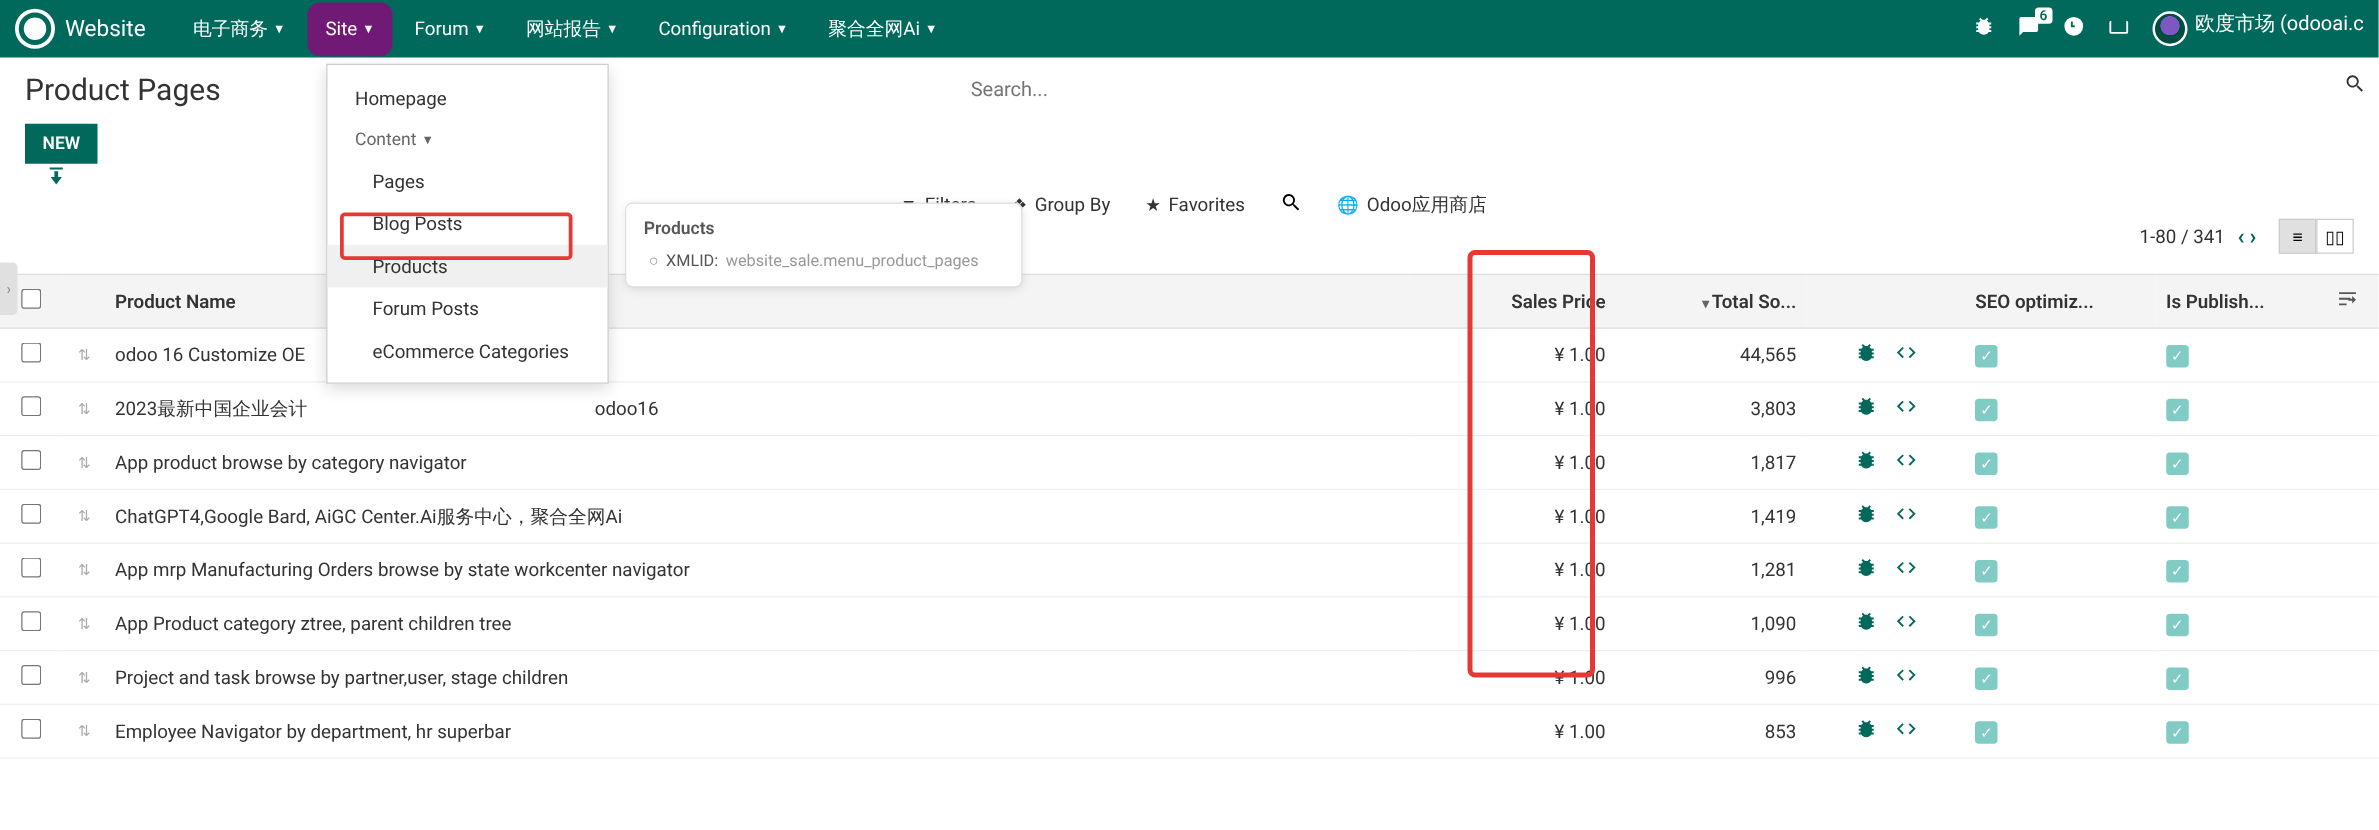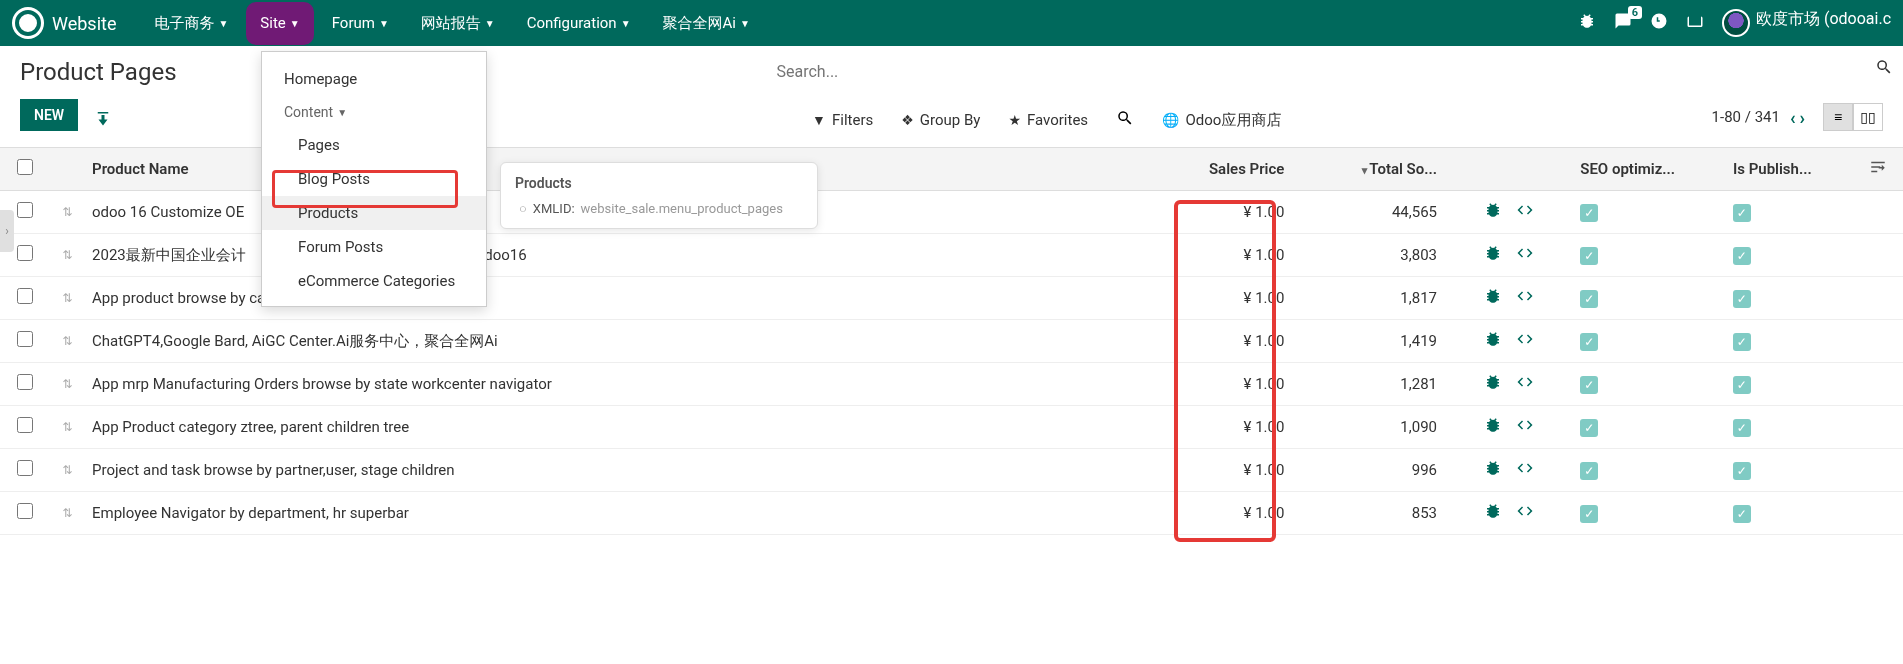--- a/index.html
+++ b/index.html
@@ -35,21 +35,21 @@
 .tooltip-title { font-weight: 600; color: #555; font-size: 14px; margin-bottom: 10px; }
 .tooltip-row { font-size: 13px; color: #666; display: flex; align-items: center; gap: 6px; }
 .tooltip-row .bullet { color: #999; margin-left: 4px; }
 .tooltip-row .key { color: #555; }
 .tooltip-row .val { color: #999; }
 
 
 .control-panel { padding: 10px 20px; }
 .cp-top { display: flex; align-items: center; }
 .breadcrumb { font-size: 24px; color: #333; font-weight: 400; }
-.cp-bottom { display: flex; align-items: flex-end; margin-top: 12px; }
+.cp-bottom { display: flex; align-items: flex-start; margin-top: 12px; flex-direction: column; }
 .btn-new { background: #00695c; color: #fff; border: none; padding: 8px 14px; font-size: 14px; font-weight: 600; cursor: pointer; }
 .btn-download { margin-left: 16px; color: #00695c; font-size: 16px; cursor: pointer; }
 
 .search-box { margin-left: auto; flex: 1; max-width: 750px; }
 .search-input { width: 100%; border: none; font-size: 16px; padding: 6px 0; outline: none; color: #666; }
 
 .cp-right-top { position: absolute; right: 10px; top: 58px; display:flex; align-items:center; }
 .search-icon { font-size: 18px; color: #333; }
 
 .filter-bar { display: flex; align-items: center; gap: 28px; margin-left: 16px; }

